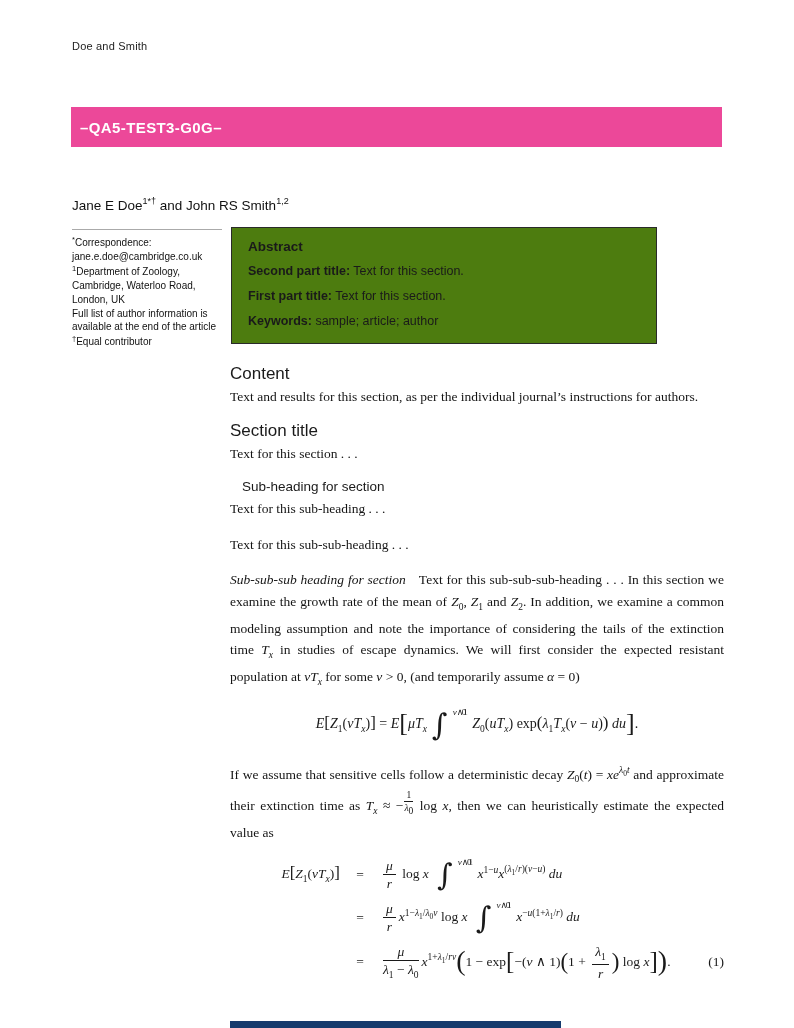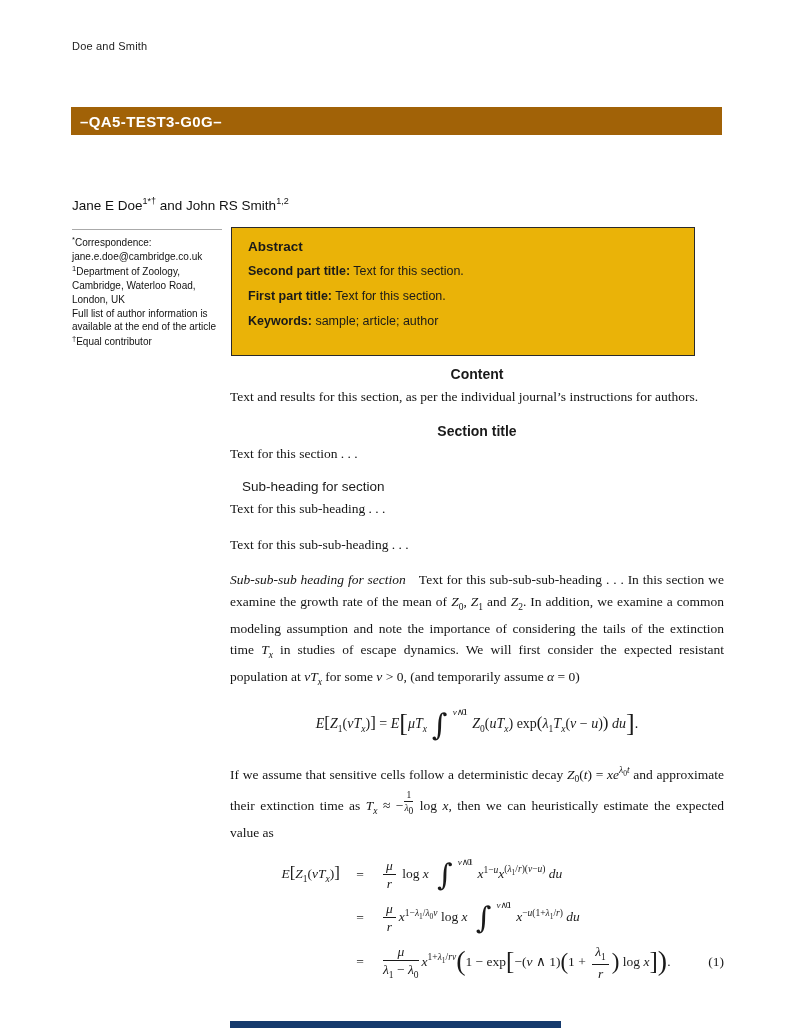--- a/index.html
+++ b/index.html
@@ -6,49 +6,49 @@
   .page {
     position:relative; width:794px; height:1028px; margin:0 auto;
     background:#ffffff; overflow:hidden;
     font-family:"Liberation Sans","DejaVu Sans",sans-serif; color:#1a1a1a;
   }
   .running-header {
     position:absolute; left:72px; top:40px;
     font-size:11px; color:#222; letter-spacing:0.2px;
   }
   .banner {
-    position:absolute; left:71px; top:107px; width:651px; height:28px;
-    background:#a16207; color:#ffffff; display:flex; align-items:center;
+    position:absolute; left:71px; top:107px; width:651px; height:40px;
+    background:#ec4899; color:#ffffff; display:flex; align-items:center;
   }
   .banner span { font-size:15px; font-weight:700; padding-left:9px; letter-spacing:0.4px; }
   .title {
     position:absolute; left:70px; top:146px; margin:0;
     font-size:28px; font-weight:600; color:#111; letter-spacing:0.2px;
   }
   .authors { position:absolute; left:72px; top:196px; font-size:13.5px; color:#111; }
   .authors sup { font-size:9px; }
 
   .sidebar { position:absolute; left:72px; top:229px; width:155px; }
   .sidebar-rule { border-top:1px solid #aaa; margin-bottom:5px; width:150px; }
   .sidebar-text { font-size:10px; line-height:1.38; color:#111; }
   .sidebar-text sup { font-size:7.5px; }
 
   .abstract-box {
-    position:absolute; left:231px; top:227px; width:464px;
-    border:1.5px solid #2a2a2a; padding:11px 16px 25px; box-sizing:border-box;
-    background:#eab308;
+    position:absolute; left:231px; top:227px; width:426px;
+    border:1.5px solid #2a2a2a; padding:11px 16px 13px; box-sizing:border-box;
+    background:#4d7c0f;
   }
   .abstract-heading { font-size:13.5px; font-weight:700; margin-bottom:9px; }
   .abstract-item { margin:0 0 8px; font-size:12.5px; line-height:1.35; }
   .abstract-item:last-child { margin-bottom:0; }
   .abstract-item b { font-weight:700; }
 
   .main { position:absolute; left:230px; top:365px; width:494px; }
   .serif { font-family:"Liberation Serif","DejaVu Serif",serif; }
-  .main h2 { font-size:14px; font-weight:700; margin:0 0 3px; line-height:18px; font-family:"Liberation Sans","DejaVu Sans",sans-serif;text-align:center; }
+  .main h2 { font-size:17px; font-weight:400; margin:0 0 3px; line-height:18px; font-family:"Liberation Sans","DejaVu Sans",sans-serif; }
   .main h3 { font-size:13.5px; font-weight:500; margin:0 12px 2px; line-height:18px; font-family:"Liberation Sans","DejaVu Sans",sans-serif; }
   .main h4 { font-size:13.5px; font-weight:400; font-style:italic; margin:0 0 2px; line-height:18px; font-family:"Liberation Serif","DejaVu Serif",serif; }
   .main p { margin:0 0 14px; font-size:13.5px; line-height:21.5px; color:#141414; }
   .just { text-align:justify; }
   .rin { padding-right:13px; }
 
   
   .math, .equation, .eqarray { font-family:"Liberation Serif","DejaVu Serif",serif; }
   .equation { text-align:center; font-size:14px; margin:6px 0 18px; }
   sup { font-size:9.5px; }

